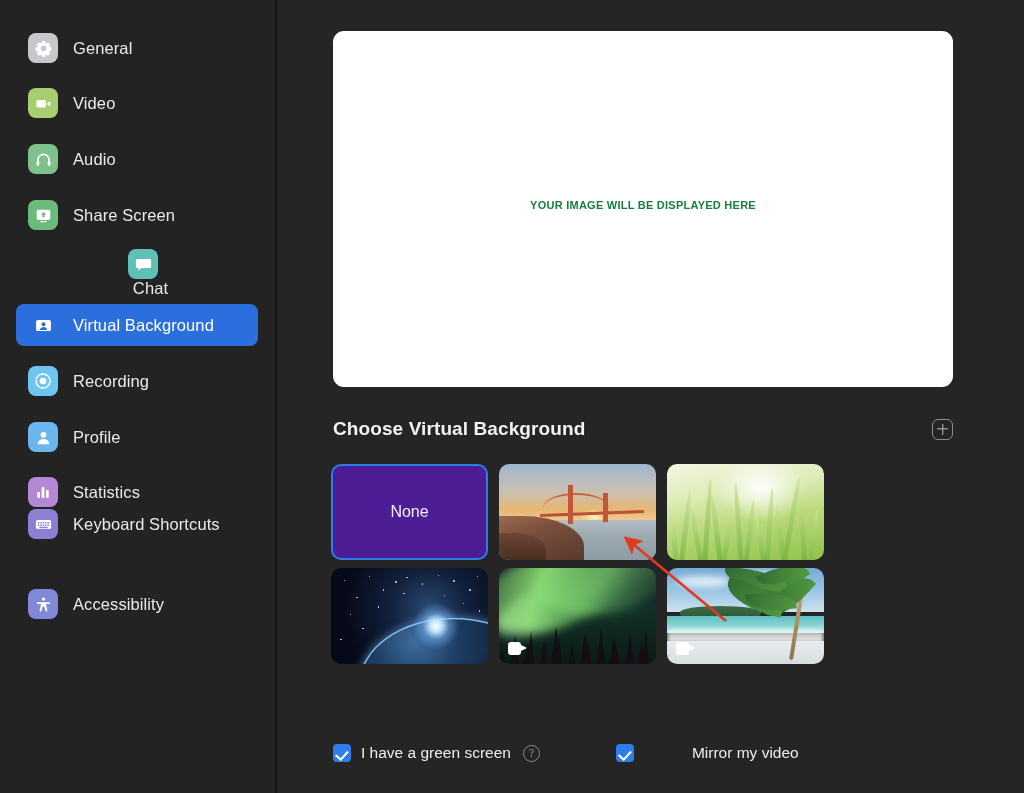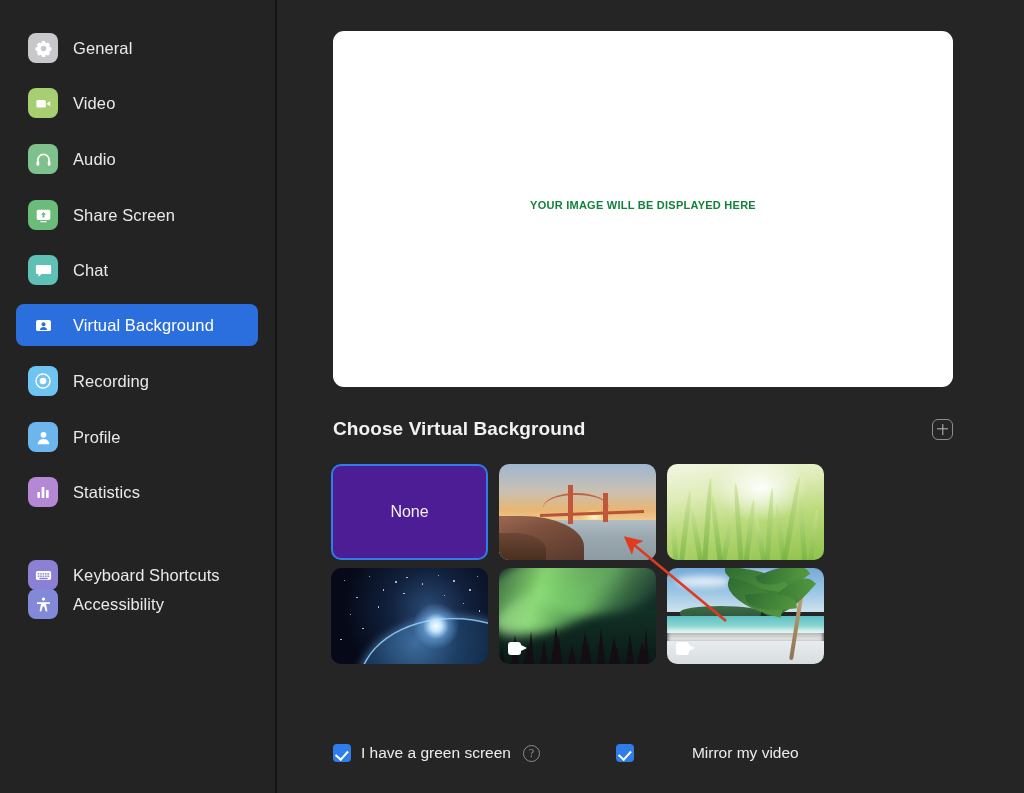--- a/index.html
+++ b/index.html
@@ -322,21 +322,21 @@
     <div class="nav-item" style="top: 194px;">
       <div class="nav-icon" style="background: rgb(107, 188, 123);">
         <svg width="19" height="19" viewBox="0 0 24 24" fill="none">
           <rect x="3.4" y="4.6" width="17.2" height="13" rx="2" fill="#fff"></rect>
           <path d="M12 7.6l3.2 3.4h-2v3.4h-2.4V11h-2z" fill="#6bbc7b"></path>
           <rect x="8" y="19" width="8" height="1.6" rx=".8" fill="#fff"></rect>
         </svg>
       </div>
       <div class="nav-label">Share Screen</div>
     </div>
-    <div class="nav-item" style="top: 249px;">
+    <div class="nav-item" style="top: 249px; flex-direction: column;">
       <div class="nav-icon" style="background: rgb(95, 192, 181);">
         <svg width="19" height="19" viewBox="0 0 24 24" fill="#fff">
           <path d="M4 5h16a1.6 1.6 0 011.6 1.6v8.2A1.6 1.6 0 0120 16.4H9.6L5.6 20v-3.6H4A1.6 1.6 0 012.4 14.8V6.6A1.6 1.6 0 014 5z"></path>
         </svg>
       </div>
       <div class="nav-label">Chat</div>
     </div>
     <div class="nav-item selected" style="top: 304px;">
       <div class="nav-icon" style="background: transparent;">
         <svg width="19" height="19" viewBox="0 0 24 24" fill="#fff">
@@ -368,21 +368,21 @@
     <div class="nav-item" style="top: 471px;">
       <div class="nav-icon" style="background: rgb(181, 136, 213);">
         <svg width="18" height="18" viewBox="0 0 24 24" fill="#fff">
           <rect x="4.4" y="12" width="3.6" height="8" rx="1"></rect>
           <rect x="10.2" y="5.4" width="3.6" height="14.6" rx="1"></rect>
           <rect x="16" y="9.4" width="3.6" height="10.6" rx="1"></rect>
         </svg>
       </div>
       <div class="nav-label">Statistics</div>
     </div>
-    <div class="nav-item" style="top: 554px;">
+    <div class="nav-item" style="top: 503px;">
       <div class="nav-icon" style="background: rgb(140, 128, 213);">
         <svg width="19" height="19" viewBox="0 0 24 24" fill="#fff">
           <rect x="2.4" y="6.4" width="19.2" height="11.2" rx="2"></rect>
           <g fill="#8c80d5">
             <rect x="4.8" y="9" width="2" height="1.8"></rect>
             <rect x="7.8" y="9" width="2" height="1.8"></rect>
             <rect x="10.8" y="9" width="2" height="1.8"></rect>
             <rect x="13.8" y="9" width="2" height="1.8"></rect>
             <rect x="16.8" y="9" width="2.4" height="1.8"></rect>
             <rect x="4.8" y="12" width="2" height="1.8"></rect>

